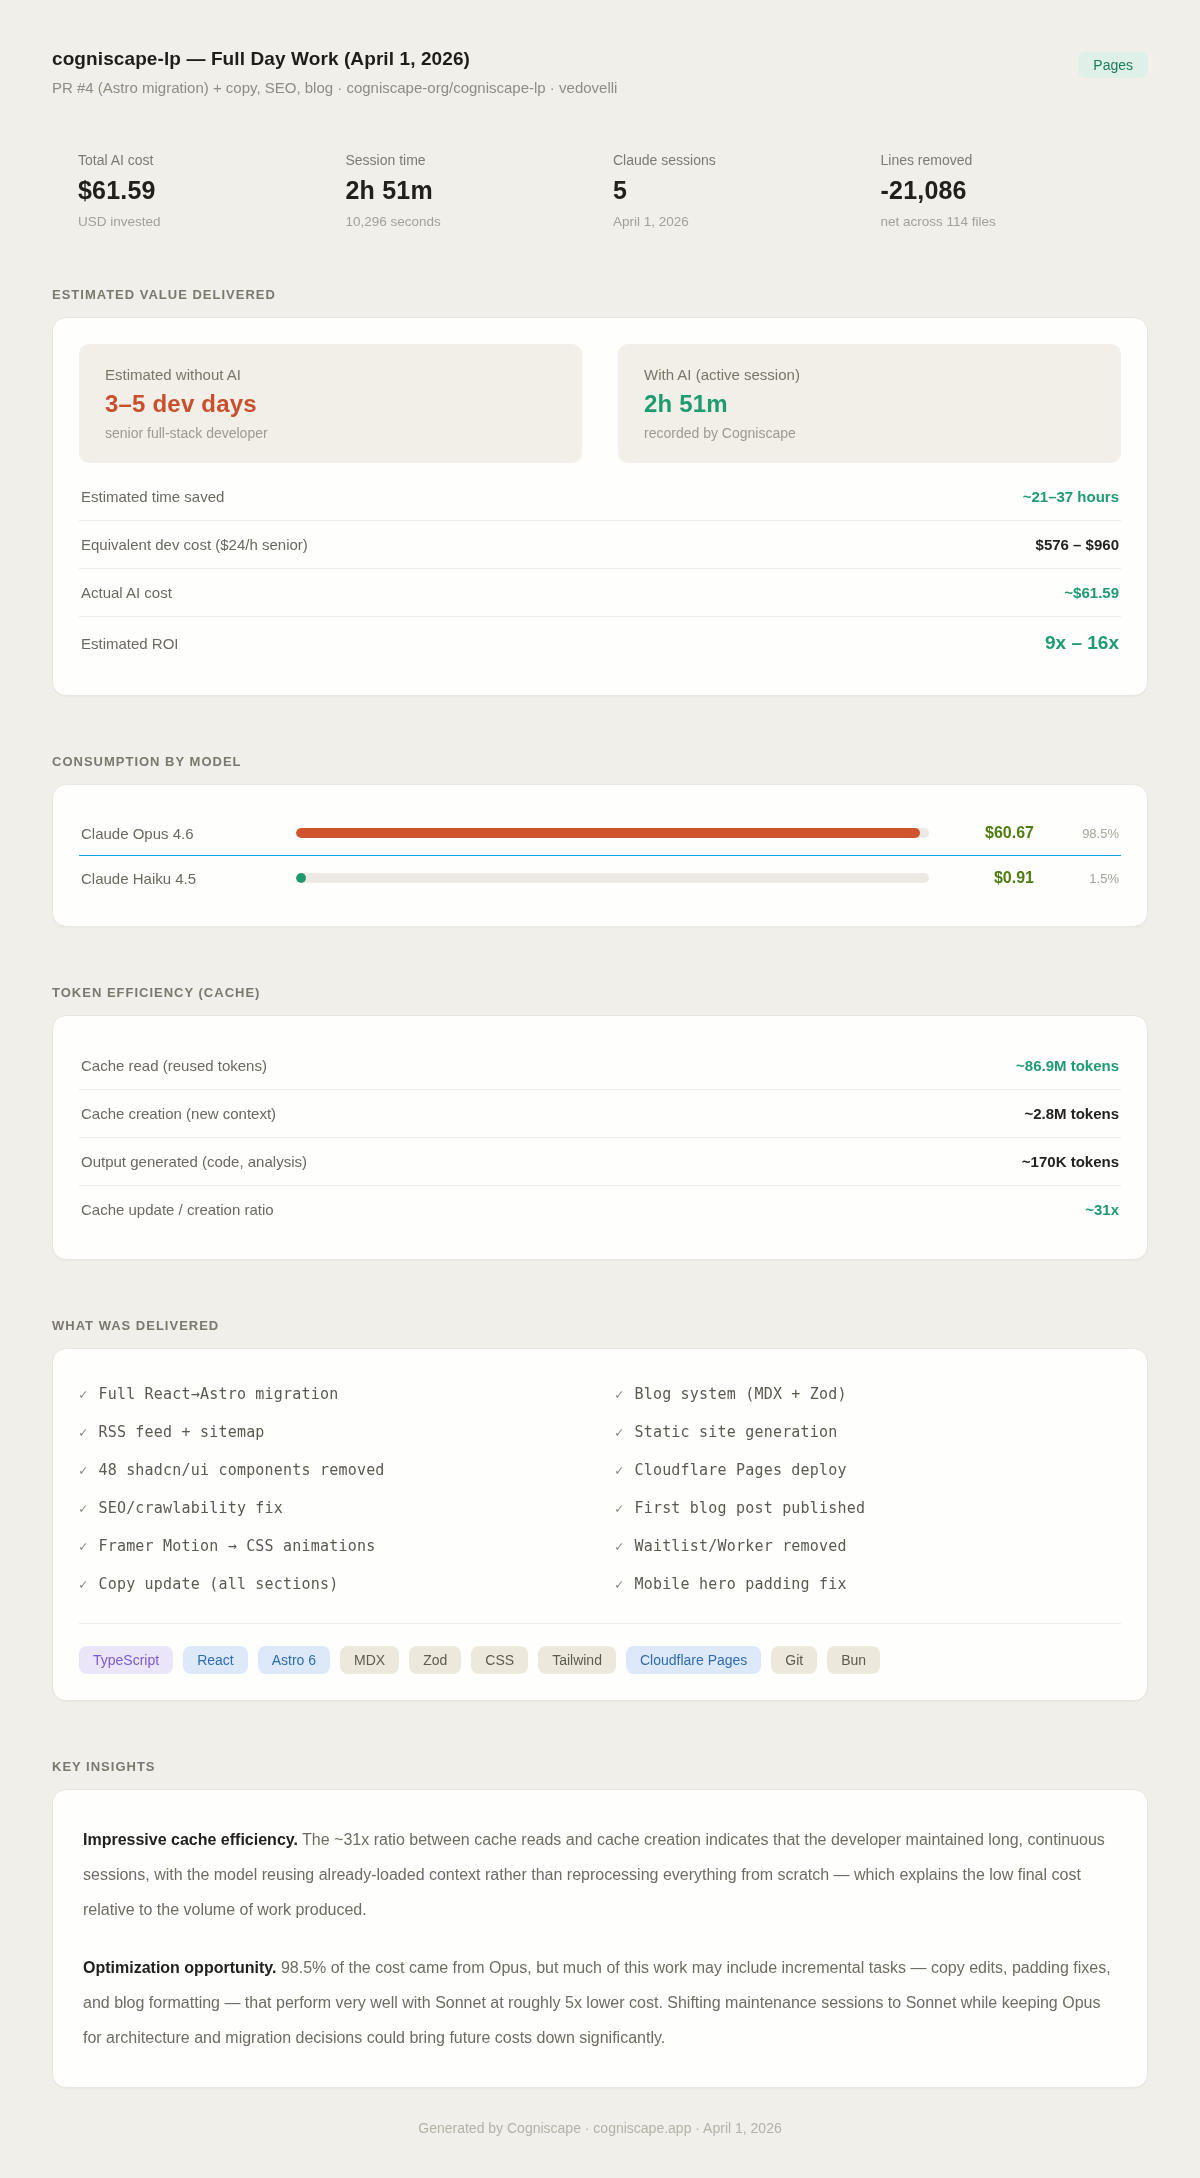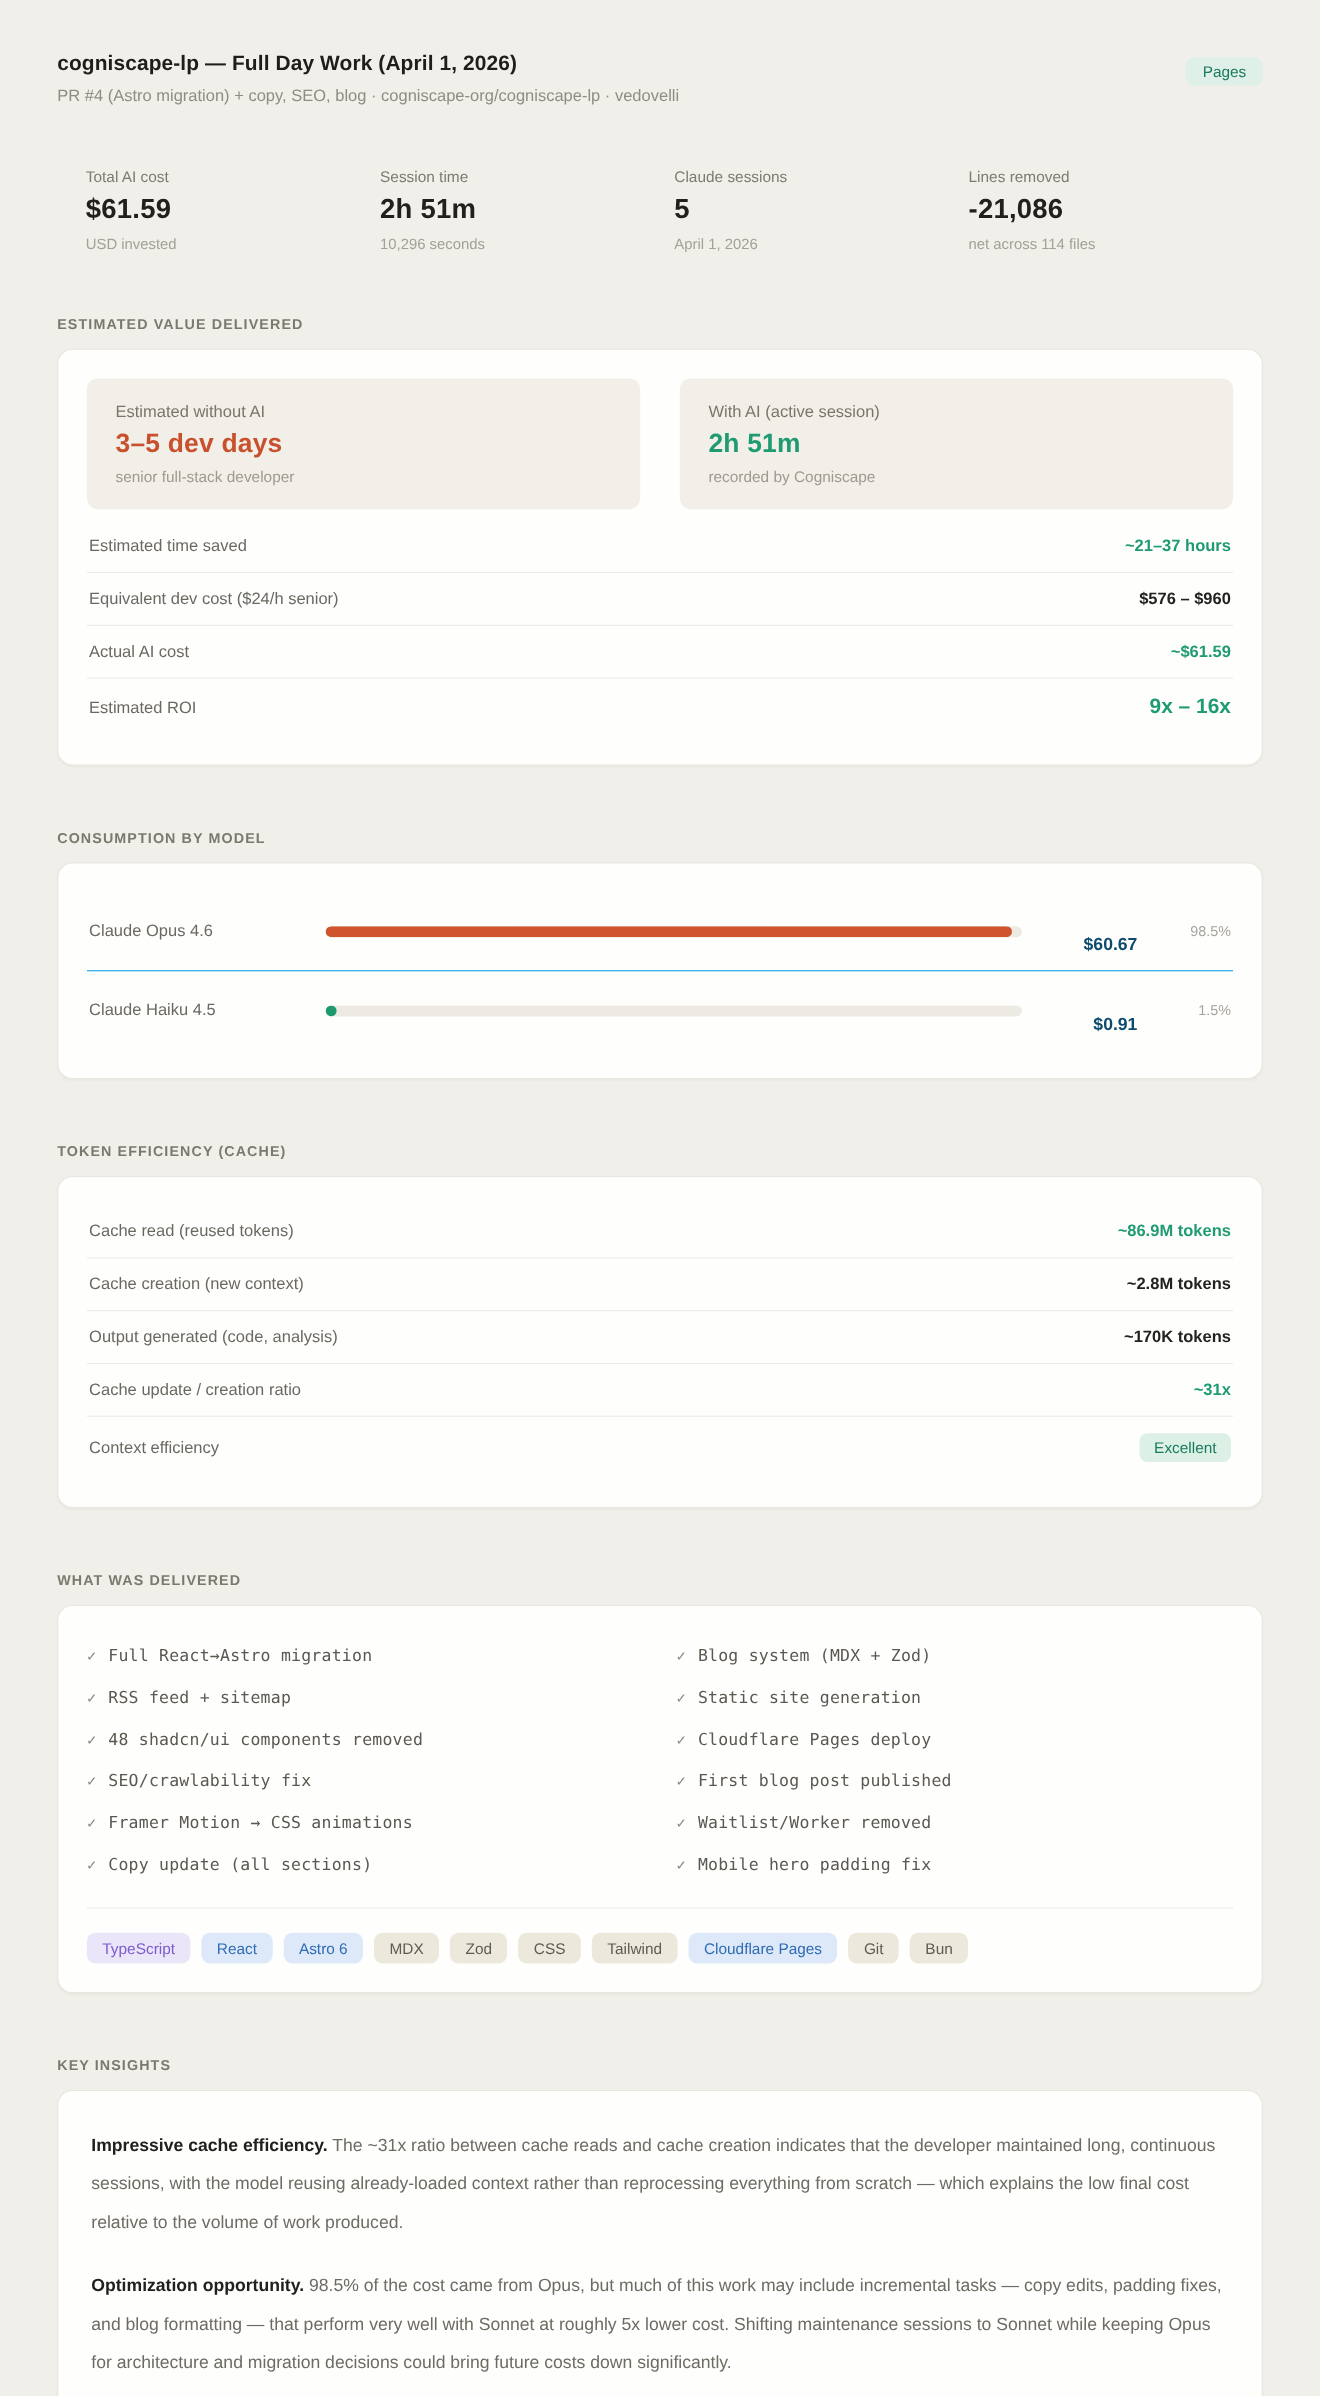--- a/index.html
+++ b/index.html
@@ -58,21 +58,21 @@
   .row-label { font-size: 15px; color: #6b6860; }
   .row-value { font-size: 15px; font-weight: 700; }
   .row-value.big { font-size: 19px; }
 
   
   .model-row { display: flex; align-items: center; padding: 13px 2px; border-bottom: 1px solid #0ea5e9; }
   .model-row:last-child { border-bottom: none; }
   .model-name { flex: 0 0 215px; font-size: 15px; color: #6b6860; }
   .bar-track { flex: 1; height: 10px; border-radius: 5px; background: #eceae2; overflow: hidden; }
   .bar-fill { height: 10px; border-radius: 5px; min-width: 10px; }
-  .model-cost { flex: 0 0 105px; text-align: right; font-size: 16px; font-weight: 700; color: #0c4a6e; margin-top: 27px; }
+  .model-cost { flex: 0 0 105px; text-align: right; font-size: 16px; font-weight: 700; color: #4d7c0f; }
   .model-pct { flex: 0 0 85px; text-align: right; font-size: 13px; color: #a6a39a; }
 
   
   .badge-excellent {
     background: #ddf0e6; color: #1a7a5e;
     font-size: 14px; padding: 5px 13px; border-radius: 7px;
   }
 
   
   .check-grid { display: grid; grid-template-columns: 1fr 1fr; column-gap: 30px; }
@@ -204,24 +204,20 @@
           <span class="row-label">Cache creation (new context)</span>
           <span class="row-value" style="color: rgb(35, 34, 30);">~2.8M tokens</span>
         </div>
         <div class="row">
           <span class="row-label">Output generated (code, analysis)</span>
           <span class="row-value" style="color: rgb(35, 34, 30);">~170K tokens</span>
         </div>
         <div class="row">
           <span class="row-label">Cache update / creation ratio</span>
           <span class="row-value" style="color: rgb(31, 155, 114);">~31x</span>
-        </div>
-        <div class="row">
-          <span class="row-label">Context efficiency</span>
-          <span class="badge-excellent">Excellent</span>
         </div>
       </div>
     </div>
   </div>
 
   <div class="section">
     <div class="section-title">WHAT WAS DELIVERED</div>
     <div class="card">
       <div class="check-grid">
         <div>

